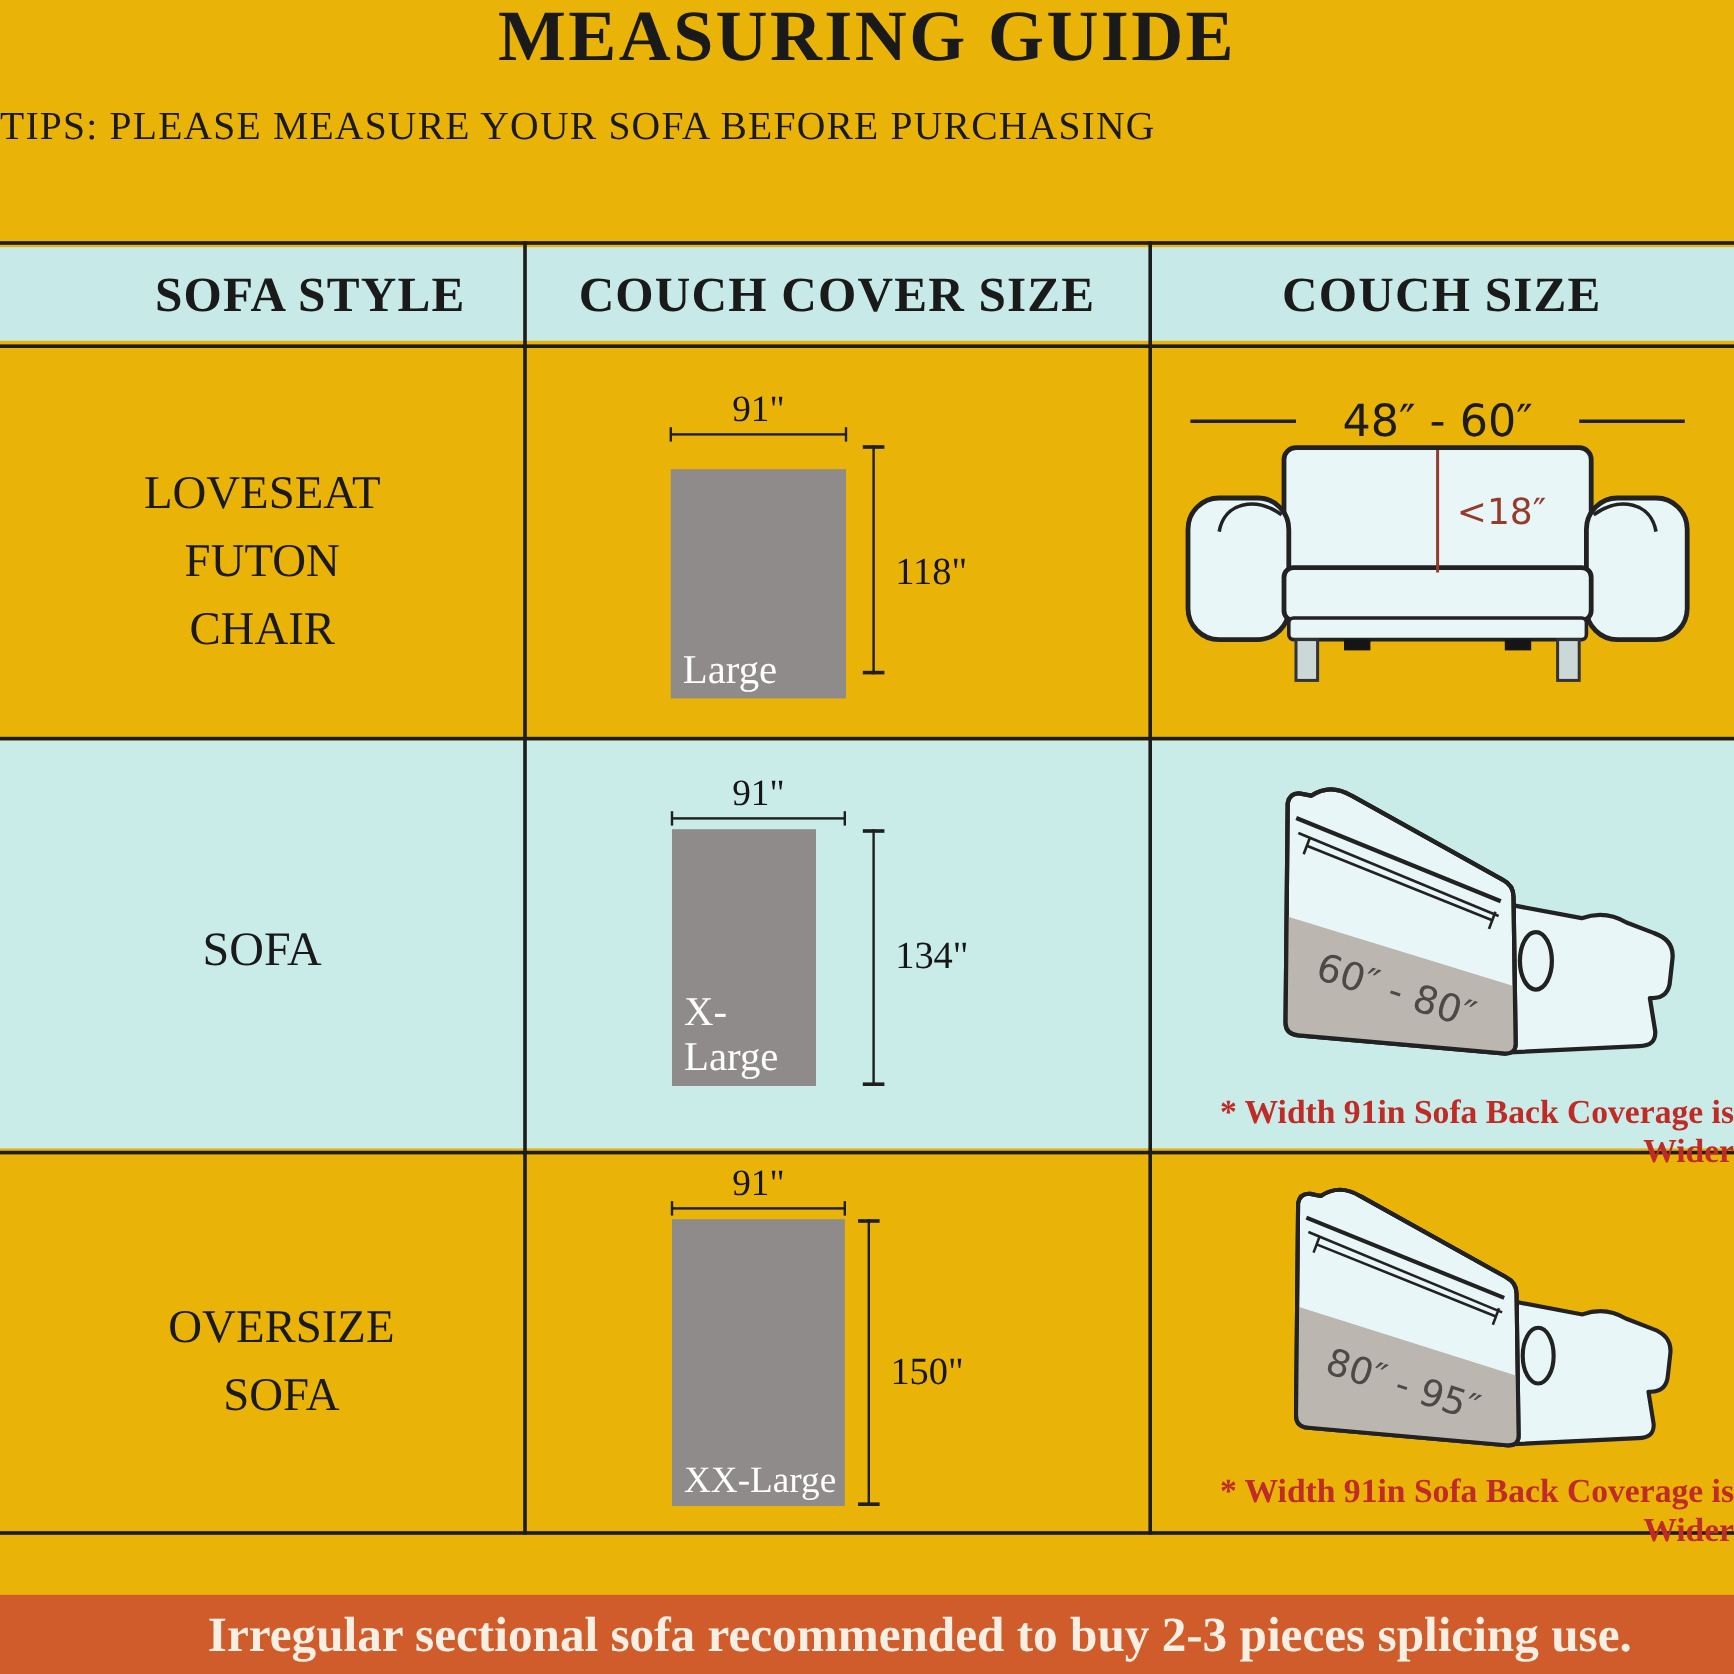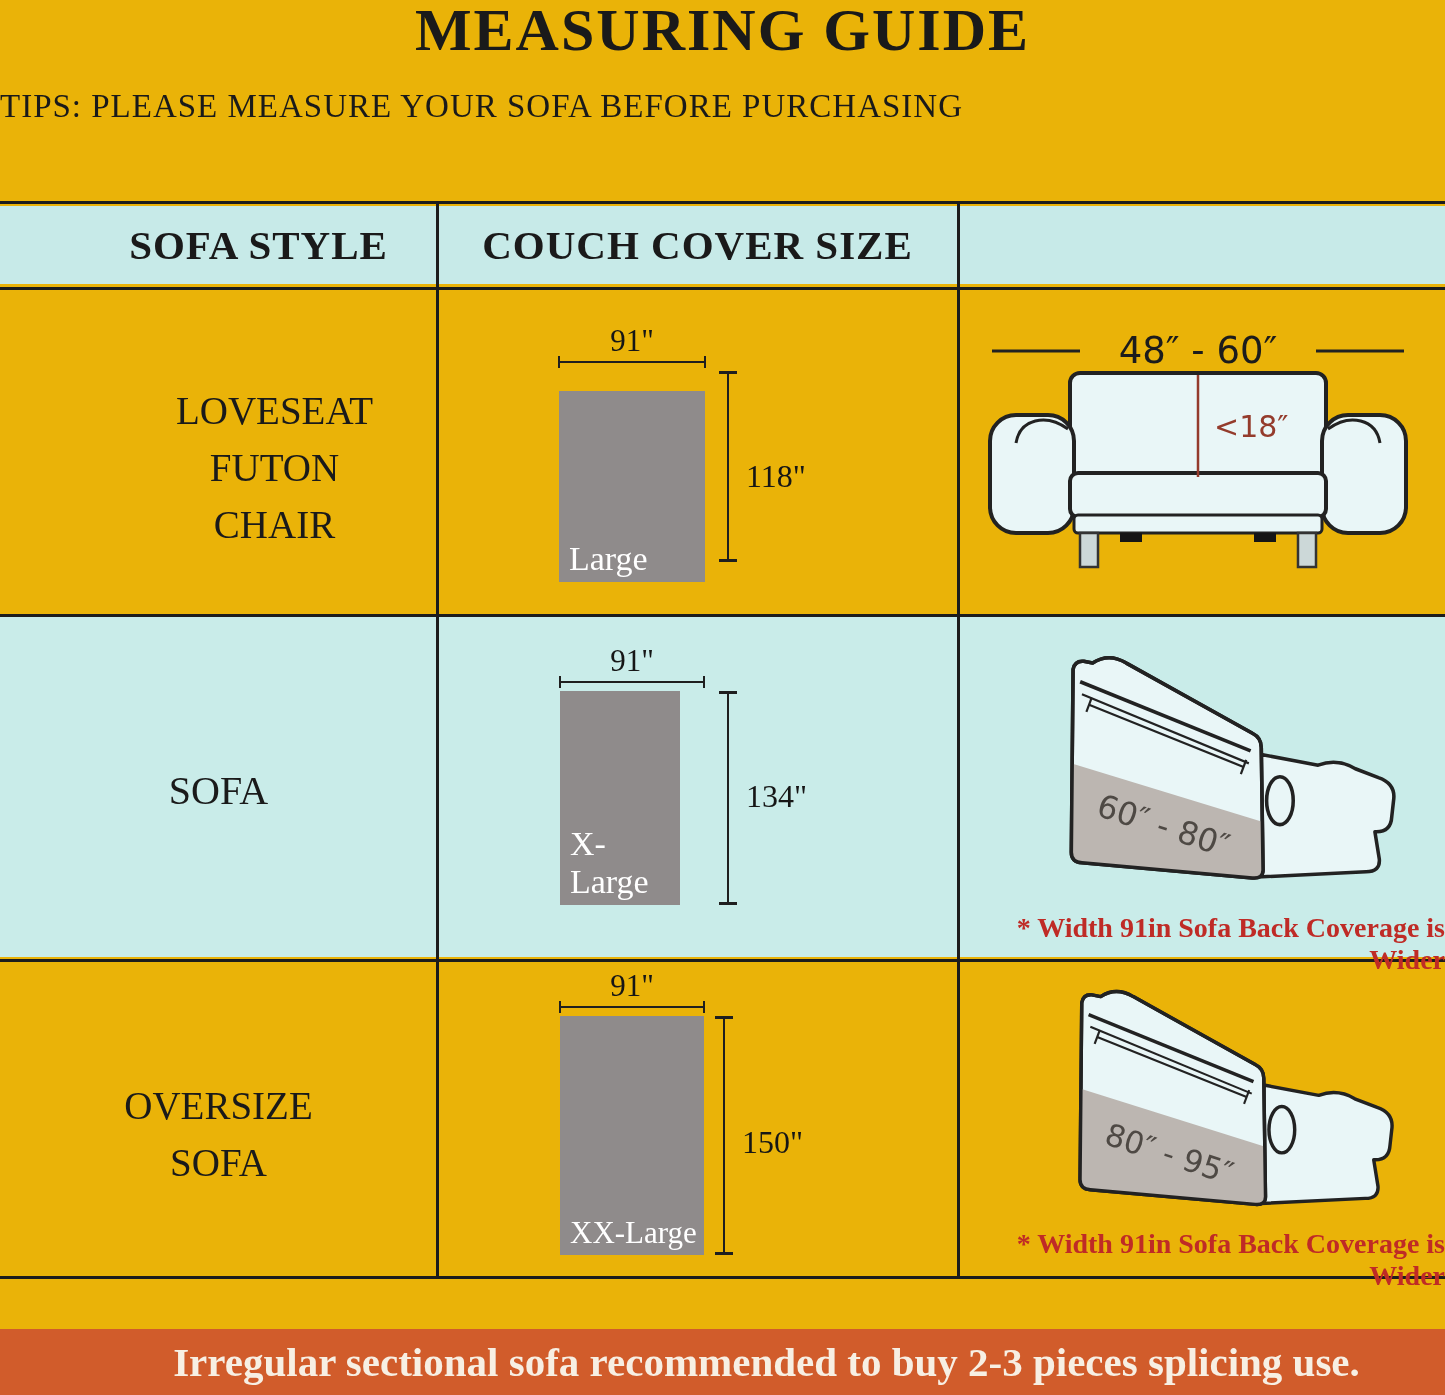--- a/index.html
+++ b/index.html
@@ -48,22 +48,23 @@
   <div class="hline" style="top:201px;"></div>
   <div class="hline" style="top:287px;"></div>
   <div class="hline" style="top:614px;"></div>
   <div class="hline" style="top:959px;"></div>
   <div class="hline" style="top:1276px;"></div>
   <div class="vline" style="left:436px;"></div>
   <div class="vline" style="left:957px;"></div>
 
   <div class="hcell" style="left:0;width:437px;padding-left:40px;">SOFA STYLE</div>
   <div class="hcell" style="left:437px;width:521px;">COUCH COVER SIZE</div>
+  <div class="hcell" style="left:958px;width:487px;">COUCH SIZE</div>
 
-  <div class="stylecell" style="left:12px;top:382px;width:437px;padding-left:44px;">
+  <div class="stylecell" style="left:0;top:382px;width:437px;">
     <span style="display:block">LOVESEAT</span>
     <span style="display:block">FUTON</span>
     <span style="display:block">CHAIR</span>
   </div>
 
   <div class="dimlabel center" style="left:559px;top:323px;width:146px;">91"</div>
   <div class="hdim" style="left:559px;top:361px;width:146px;"></div>
   <div class="coverrect" style="left:559px;top:391px;width:146px;height:191px;">
     <span class="sizelabel">Large</span>
   </div>
@@ -117,21 +118,21 @@
     <path d="M62,38 L254,116" fill="none" stroke="#222" stroke-width="4"></path>
     <path d="M64,52 L252,130" fill="none" stroke="#222" stroke-width="2.5"></path>
     <line x1="72" y1="64" x2="246" y2="134" stroke="#222" stroke-width="2.5"></line>
     <line x1="75" y1="56" x2="69" y2="72" stroke="#222" stroke-width="2.5"></line>
     <line x1="249" y1="126" x2="243" y2="142" stroke="#222" stroke-width="2.5"></line>
     <text class="sansdim" transform="translate(152,212) rotate(18)" text-anchor="middle" font-size="36" fill="#4e4944">60″ - 80″</text>
   </svg>
 
   <div class="rednote" style="top:912px;">* Width 91in Sofa Back Coverage is Wider</div>
 
-  <div class="stylecell" style="left:0;top:1077px;width:437px;">
+  <div class="stylecell" style="left:16px;top:1077px;width:437px;">
     <span style="display:block">OVERSIZE</span>
     <span style="display:block">SOFA</span>
   </div>
 
   <div class="dimlabel center" style="left:560px;top:968px;width:144px;">91"</div>
   <div class="hdim" style="left:560px;top:1006px;width:144px;"></div>
   <div class="coverrect" style="left:560px;top:1016px;width:144px;height:239px;">
     <span class="sizelabel small">XX-Large</span>
   </div>
   <div class="vdim" style="left:723px;top:1016px;height:239px;"></div>

